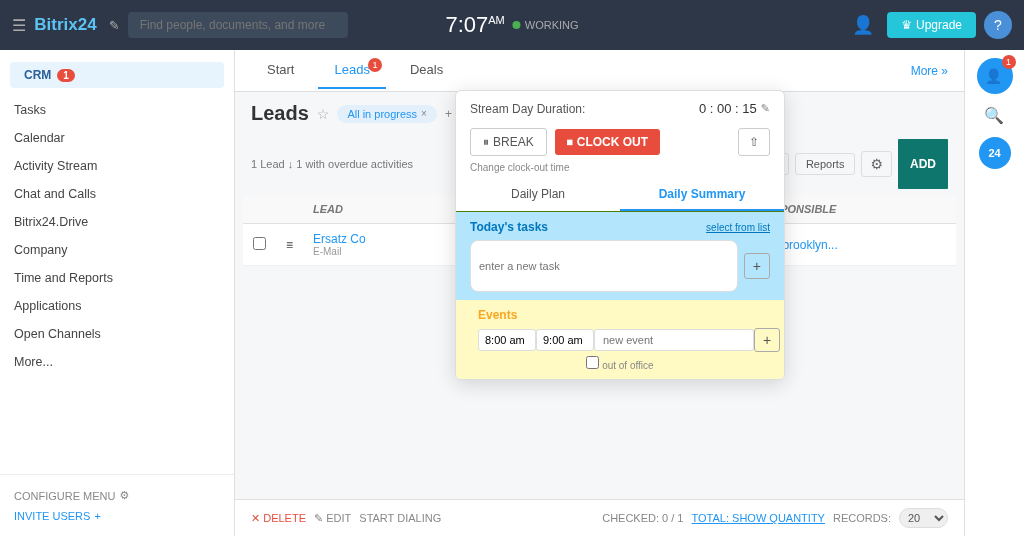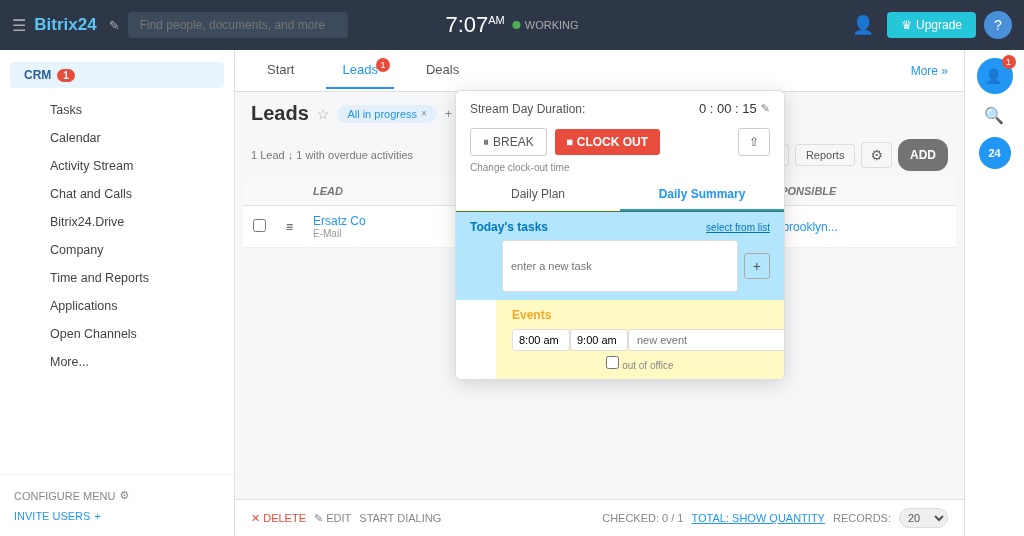--- a/index.html
+++ b/index.html
@@ -63,32 +63,31 @@
       margin: 4px 10px 8px 10px;
       cursor: pointer;
       font-size: 12px; font-weight: 600; color: #2a6097;
     }
     .crm-badge { background: #e74c3c; color: #fff; border-radius: 10px; padding: 1px 6px; font-size: 10px; }
     .sidebar-item {
       padding: 7px 14px;
       color: #444;
       cursor: pointer;
       font-size: 12.5px;
-      margin-left: 36px;
     }
     .sidebar-footer { margin-top: auto; padding: 10px 14px; border-top: 1px solid #eee; }
     .configure-menu-btn { font-size: 11px; color: #888; cursor: pointer; display: flex; align-items: center; gap: 4px; padding: 4px 0; }
     .invite-users-btn { font-size: 11px; color: #2196f3; cursor: pointer; display: flex; align-items: center; gap: 4px; padding: 4px 0; border: none; background: none; }
 
     
     .main-content { flex: 1; display: flex; flex-direction: column; overflow: hidden; background: #f5f7f9; }
 
     
     .inner-tabs {
-      display: flex; align-items: center; gap: 16px;
+      display: flex; align-items: center; gap: 8px;
       background: #fff;
       border-bottom: 1px solid #ddd;
       padding: 0 16px;
       height: 42px;
     }
     .inner-tab {
       padding: 10px 16px;
       font-size: 13px;
       color: #555;
       cursor: pointer;
@@ -126,21 +125,21 @@
 
     
     .toolbar {
       display: flex; align-items: center; gap: 6px;
       padding: 6px 16px;
       background: #f5f7f9;
     }
     .toolbar-info { font-size: 11px; color: #777; }
     .toolbar-right { margin-left: auto; display: flex; align-items: center; gap: 6px; }
     .view-btn { background: none; border: 1px solid #ddd; border-radius: 3px; padding: 4px 10px; font-size: 11px; color: #555; cursor: pointer; }
-    .add-btn { background: #737373; color: #fff; border: none; border-radius: 12px; padding: 9px 12px; font-size: 12px; cursor: pointer; font-weight: 600; }
+    .add-btn { background: #0f766e; color: #fff; border: none; border-radius: 1px; padding: 18px 12px; font-size: 12px; cursor: pointer; font-weight: 600; }
     .settings-btn { background: none; border: 1px solid #ddd; border-radius: 3px; padding: 4px 8px; font-size: 14px; color: #666; cursor: pointer; }
 
     
     .table-container { flex: 1; overflow-y: auto; padding: 0 8px; }
     .leads-table { width: 100%; border-collapse: collapse; background: #fff; border-radius: 4px; }
     .leads-table th { font-size: 11px; color: #777; padding: 8px 10px; background: #f9f9f9; border-bottom: 1px solid #e0e0e0; text-align: left; font-style: italic; }
     .leads-table td { font-size: 12px; color: #444; padding: 8px 10px; border-bottom: 1px solid #f0f0f0; }
     .lead-name { color: #2196f3; cursor: pointer; }
     .lead-sub { font-size: 10px; color: #999; }
     .status-badge { background: #e3f0fb; color: #2196f3; border-radius: 3px; padding: 2px 6px; font-size: 10px; }
@@ -207,29 +206,28 @@
     }
     .popup-tab.active { color: #2196f3; border-bottom-color: #2196f3; font-weight: 600; }
 
     
     .tasks-section { background: #b3e5fc; padding: 8px 14px; }
     .tasks-header { display: flex; justify-content: space-between; align-items: center; }
     .tasks-label { font-size: 12px; font-weight: 600; color: #0277bd; }
     .select-from-list { font-size: 10px; color: #0277bd; cursor: pointer; text-decoration: underline; }
     .task-input-row { display: flex; align-items: center; gap: 6px; margin-top: 6px; }
     .task-input {
-      flex: 1; border: 1px solid #ddd; border-radius: 3px;
+      flex: 1; border: 1px solid #ddd; border-radius: 8px;
       padding: 19px 8px; font-size: 11px; outline: none;
       background: #fff;
-      margin-left: 32px;
     }
     .add-task-btn { background: none; border: 1px solid #aaa; border-radius: 3px; padding: 4px 8px; font-size: 14px; color: #555; cursor: pointer; }
 
     
-    .events-section { background: #fff9c4; padding: 8px 16px; margin-left: 40px; }
+    .events-section { background: #fff9c4; padding: 8px 22px; }
     .events-label { font-size: 12px; font-weight: 600; color: #f9a825; margin-bottom: 6px; }
     .event-row { display: flex; align-items: center; }
     .time-input {
       width: 58px; border: 1px solid #ddd; border-radius: 3px;
       padding: 4px 6px; font-size: 11px; outline: none; background: #fff;
     }
     .event-name-input {
       flex: 1; border: 1px solid #ddd; border-radius: 3px;
       padding: 4px 8px; font-size: 11px; outline: none; background: #fff;
     }

